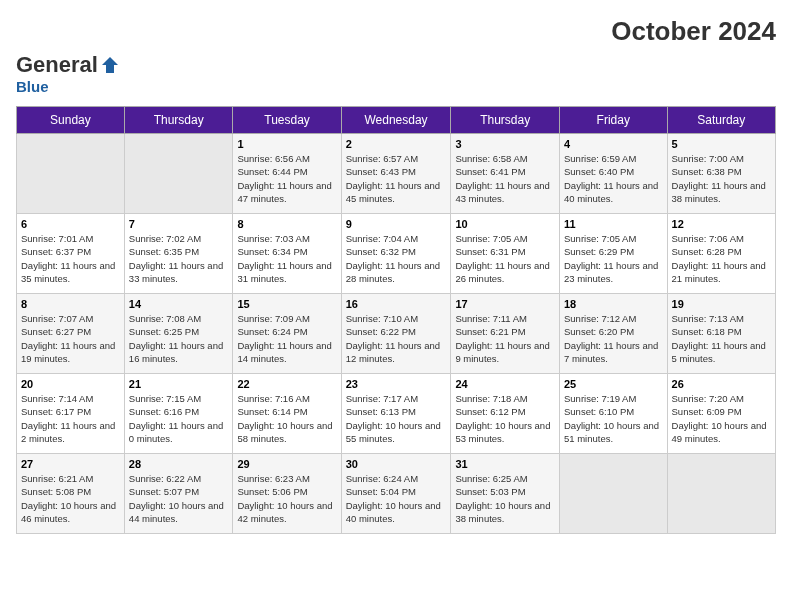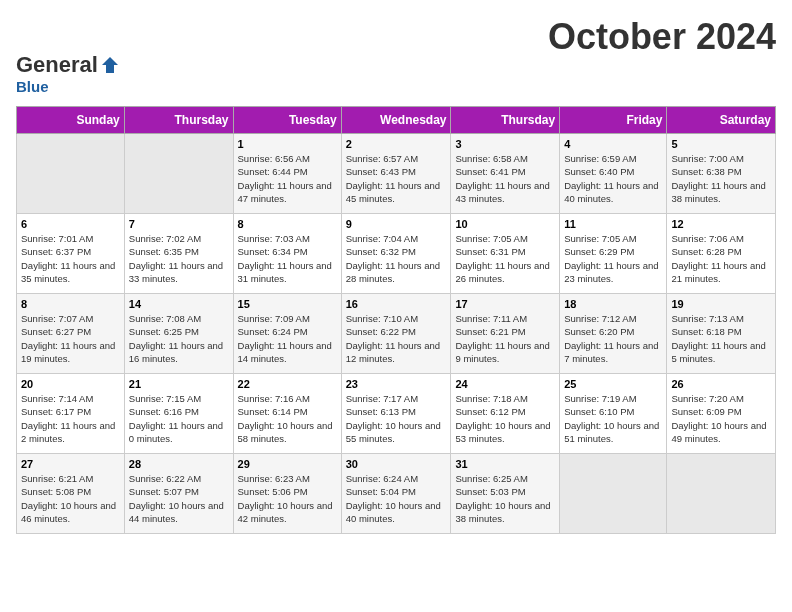--- a/index.html
+++ b/index.html
@@ -23,40 +23,40 @@
     }
     .logo-line {
       display: flex;
       align-items: center;
       margin-top: 36px;
     }
     .title-block {
       text-align: right;
     }
     .month-title {
-      font-size: 36px;
+      font-size: 26px;
       font-weight: bold;
       color: #333;
     }
     .subtitle {
       font-size: 15px;
       color: #555;
     }
     .calendar {
       width: 100%;
       border-collapse: collapse;
       font-size: 10px;
     }
     .calendar thead tr th {
-      background-color: #a21caf;
+      background-color: #4c1d95;
       color: #fff;
       padding: 6px 4px;
-      text-align: right;
+      text-align: center;
       font-size: 12px;
-      font-weight: bold;
+      font-weight: normal;
       border: 1px solid #aaa;
     }
     .calendar tbody tr td {
       vertical-align: top;
       border: 1px solid #ccc;
       padding: 4px;
       width: 113px;
       min-height: 80px;
       height: 80px;
     }

